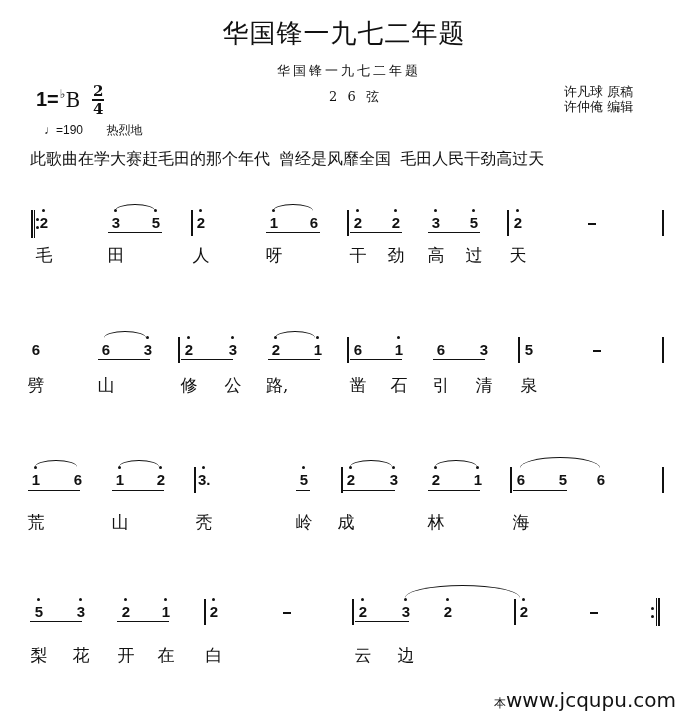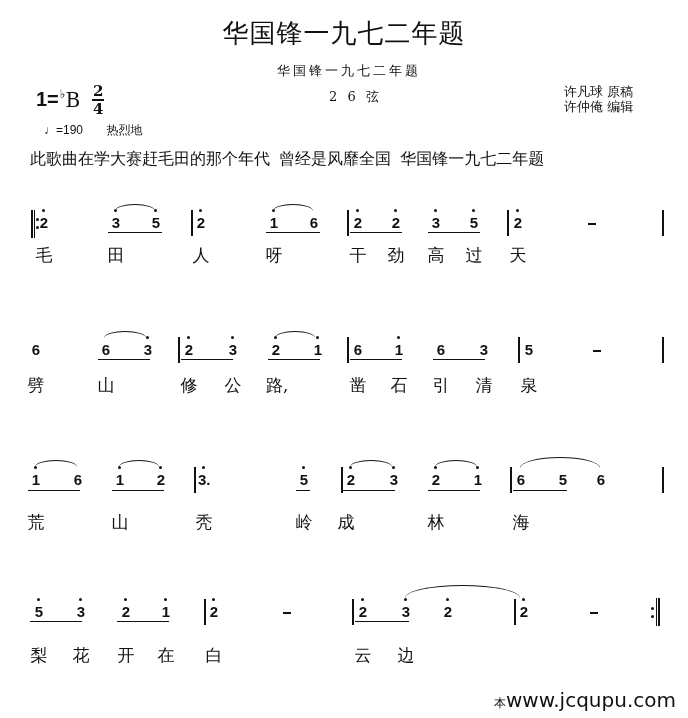--- a/index.html
+++ b/index.html
@@ -47,21 +47,21 @@
   <span class="timesig">
     <span>2</span>
     <span class="bar"></span>
     <span>4</span>
   </span>
 </div>
 <div class="abs tempo">
   <span>♩=190</span>
   <span class="style">热烈地</span>
 </div>
-<div class="abs intro">此歌曲在学大赛赶毛田的那个年代 曾经是风靡全国 华国锋一九七二年题</div>
+<div class="abs intro">此歌曲在学大赛赶毛田的那个年代 曾经是风靡全国 毛田人民干劲高过天</div>
 
 <div class="abs" style="left:0;top:210px;width:688px;height:60px;">
   <div class="dbl" style="left:31px;top:0;"></div>
   <div class="repdot" style="left:36px;top:8px;"></div>
   <div class="repdot" style="left:36px;top:16px;"></div>
   <div class="barline" style="left:191px;top:0;"></div>
   <div class="barline" style="left:347px;top:0;"></div>
   <div class="barline" style="left:507px;top:0;"></div>
   <div class="barline" style="left:662px;top:0;"></div>
   <div class="slur" style="left:115px;top:-6px;width:40px;"></div>

